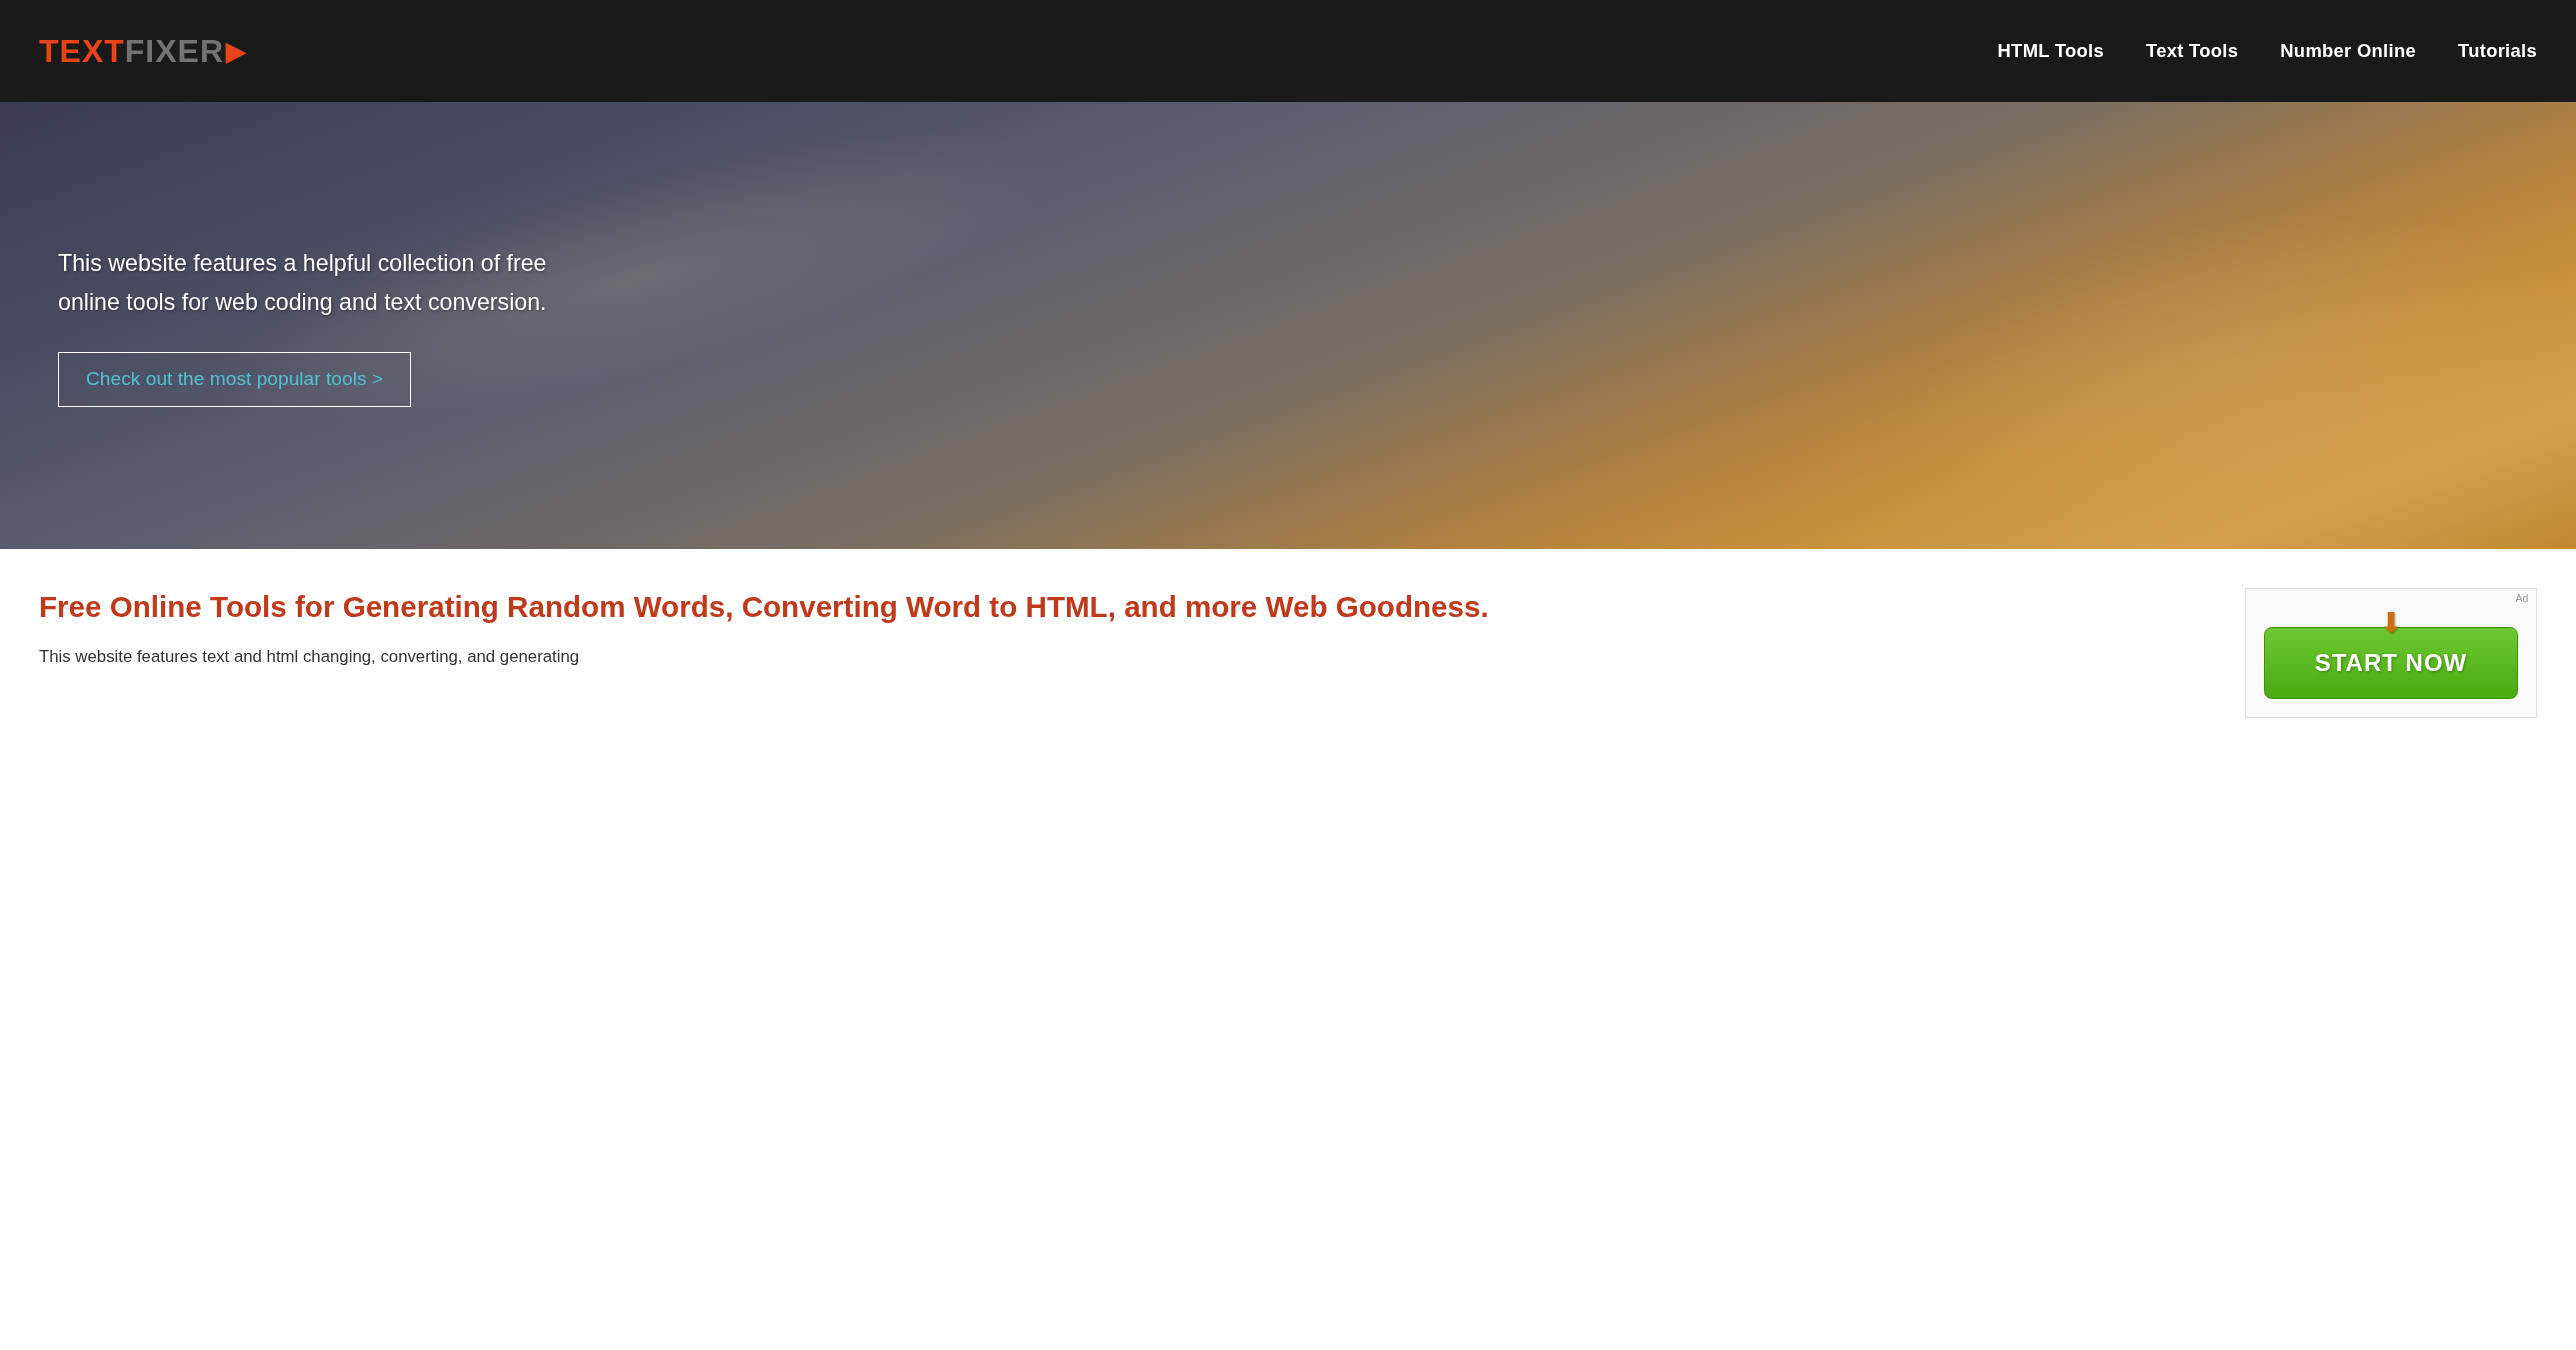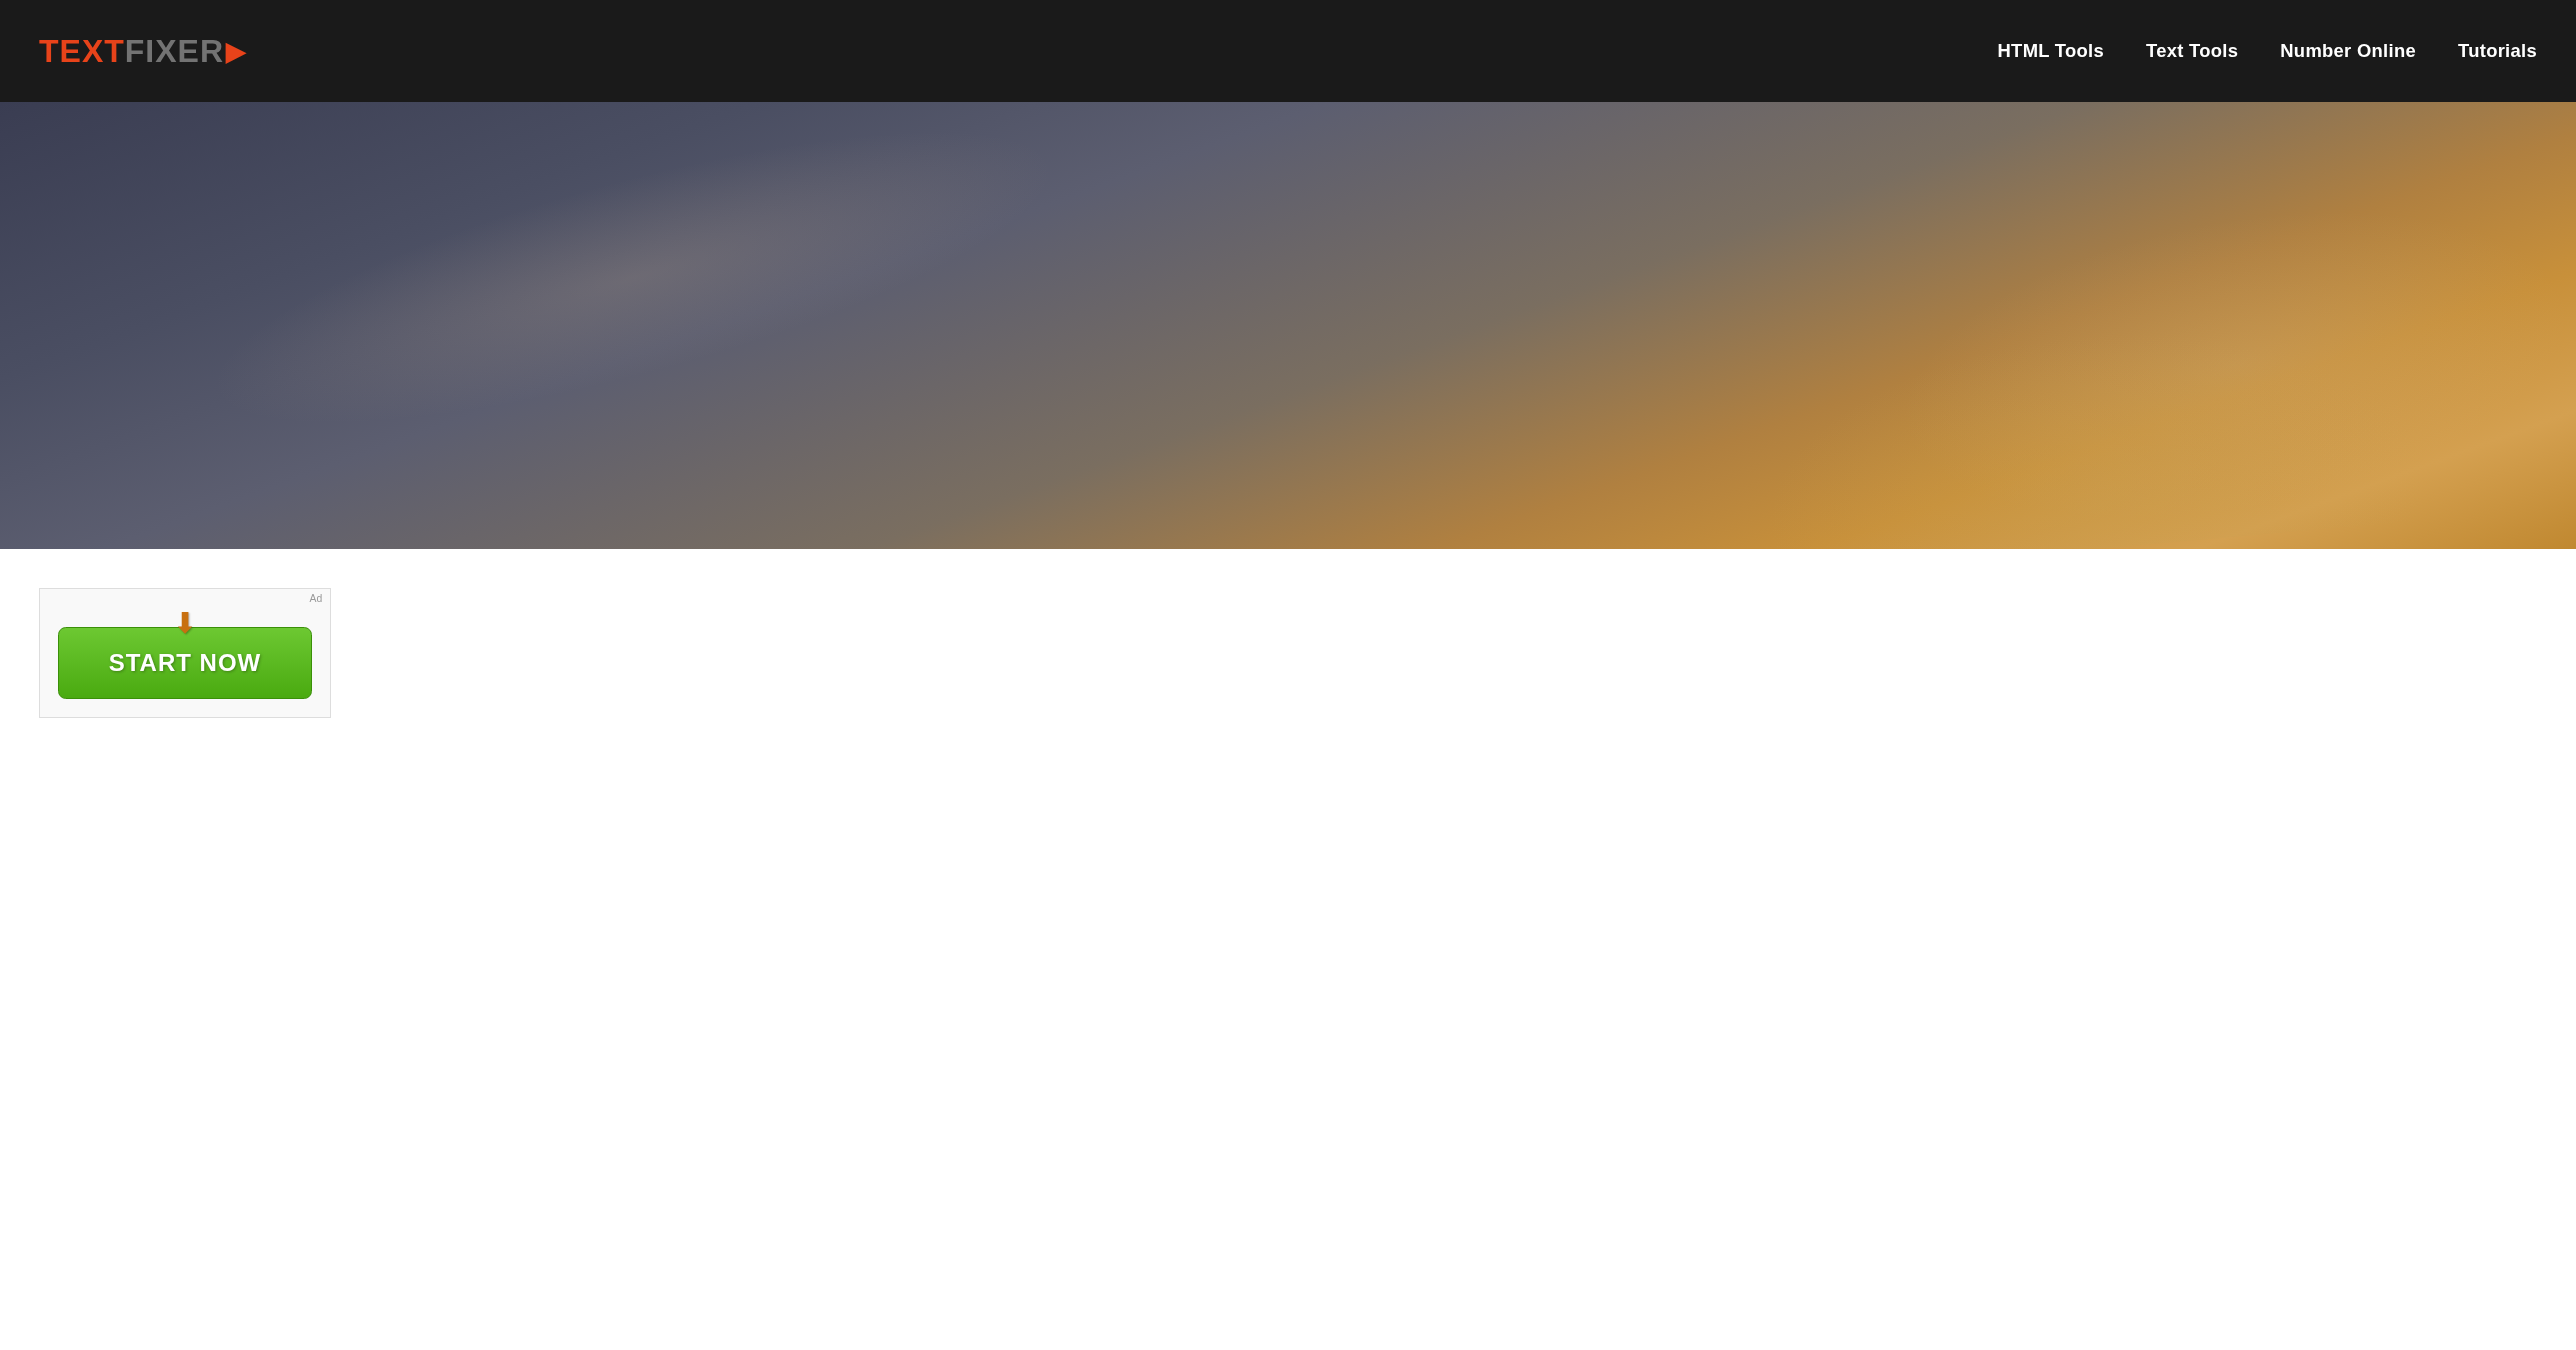--- a/index.html
+++ b/index.html
@@ -220,23 +220,31 @@
       <a href="#">Tutorials</a>
     </li>
   </ul>
 </nav>
 
 <section class="hero">
   <div class="hero-bg"></div>
   <div class="hero-cloud1"></div>
   <div class="hero-cloud2"></div>
   <div class="hero-cloud3"></div>
+  <div class="hero-content">
+    <p class="hero-text">This website features a helpful collection of free online tools for web coding and text conversion.</p>
+    <a class="hero-cta" href="#">Check out the most popular tools &gt;</a>
+  </div>
 </section>
 
 <div class="content-section">
+  <div class="main-content">
+    <h1 class="main-heading">Free Online Tools for Generating Random Words, Converting Word to HTML, and more Web Goodness.</h1>
+    <p class="main-description">This website features text and html changing, converting, and generating</p>
+  </div>
   <div class="ad-block">
     <span class="ad-label">Ad</span>
     <div class="ad-start-now">
       <span class="ad-arrow-icon">⬇</span>
       <span class="ad-start-now-text">START NOW</span>
     </div>
   </div>
 </div>
 
 

